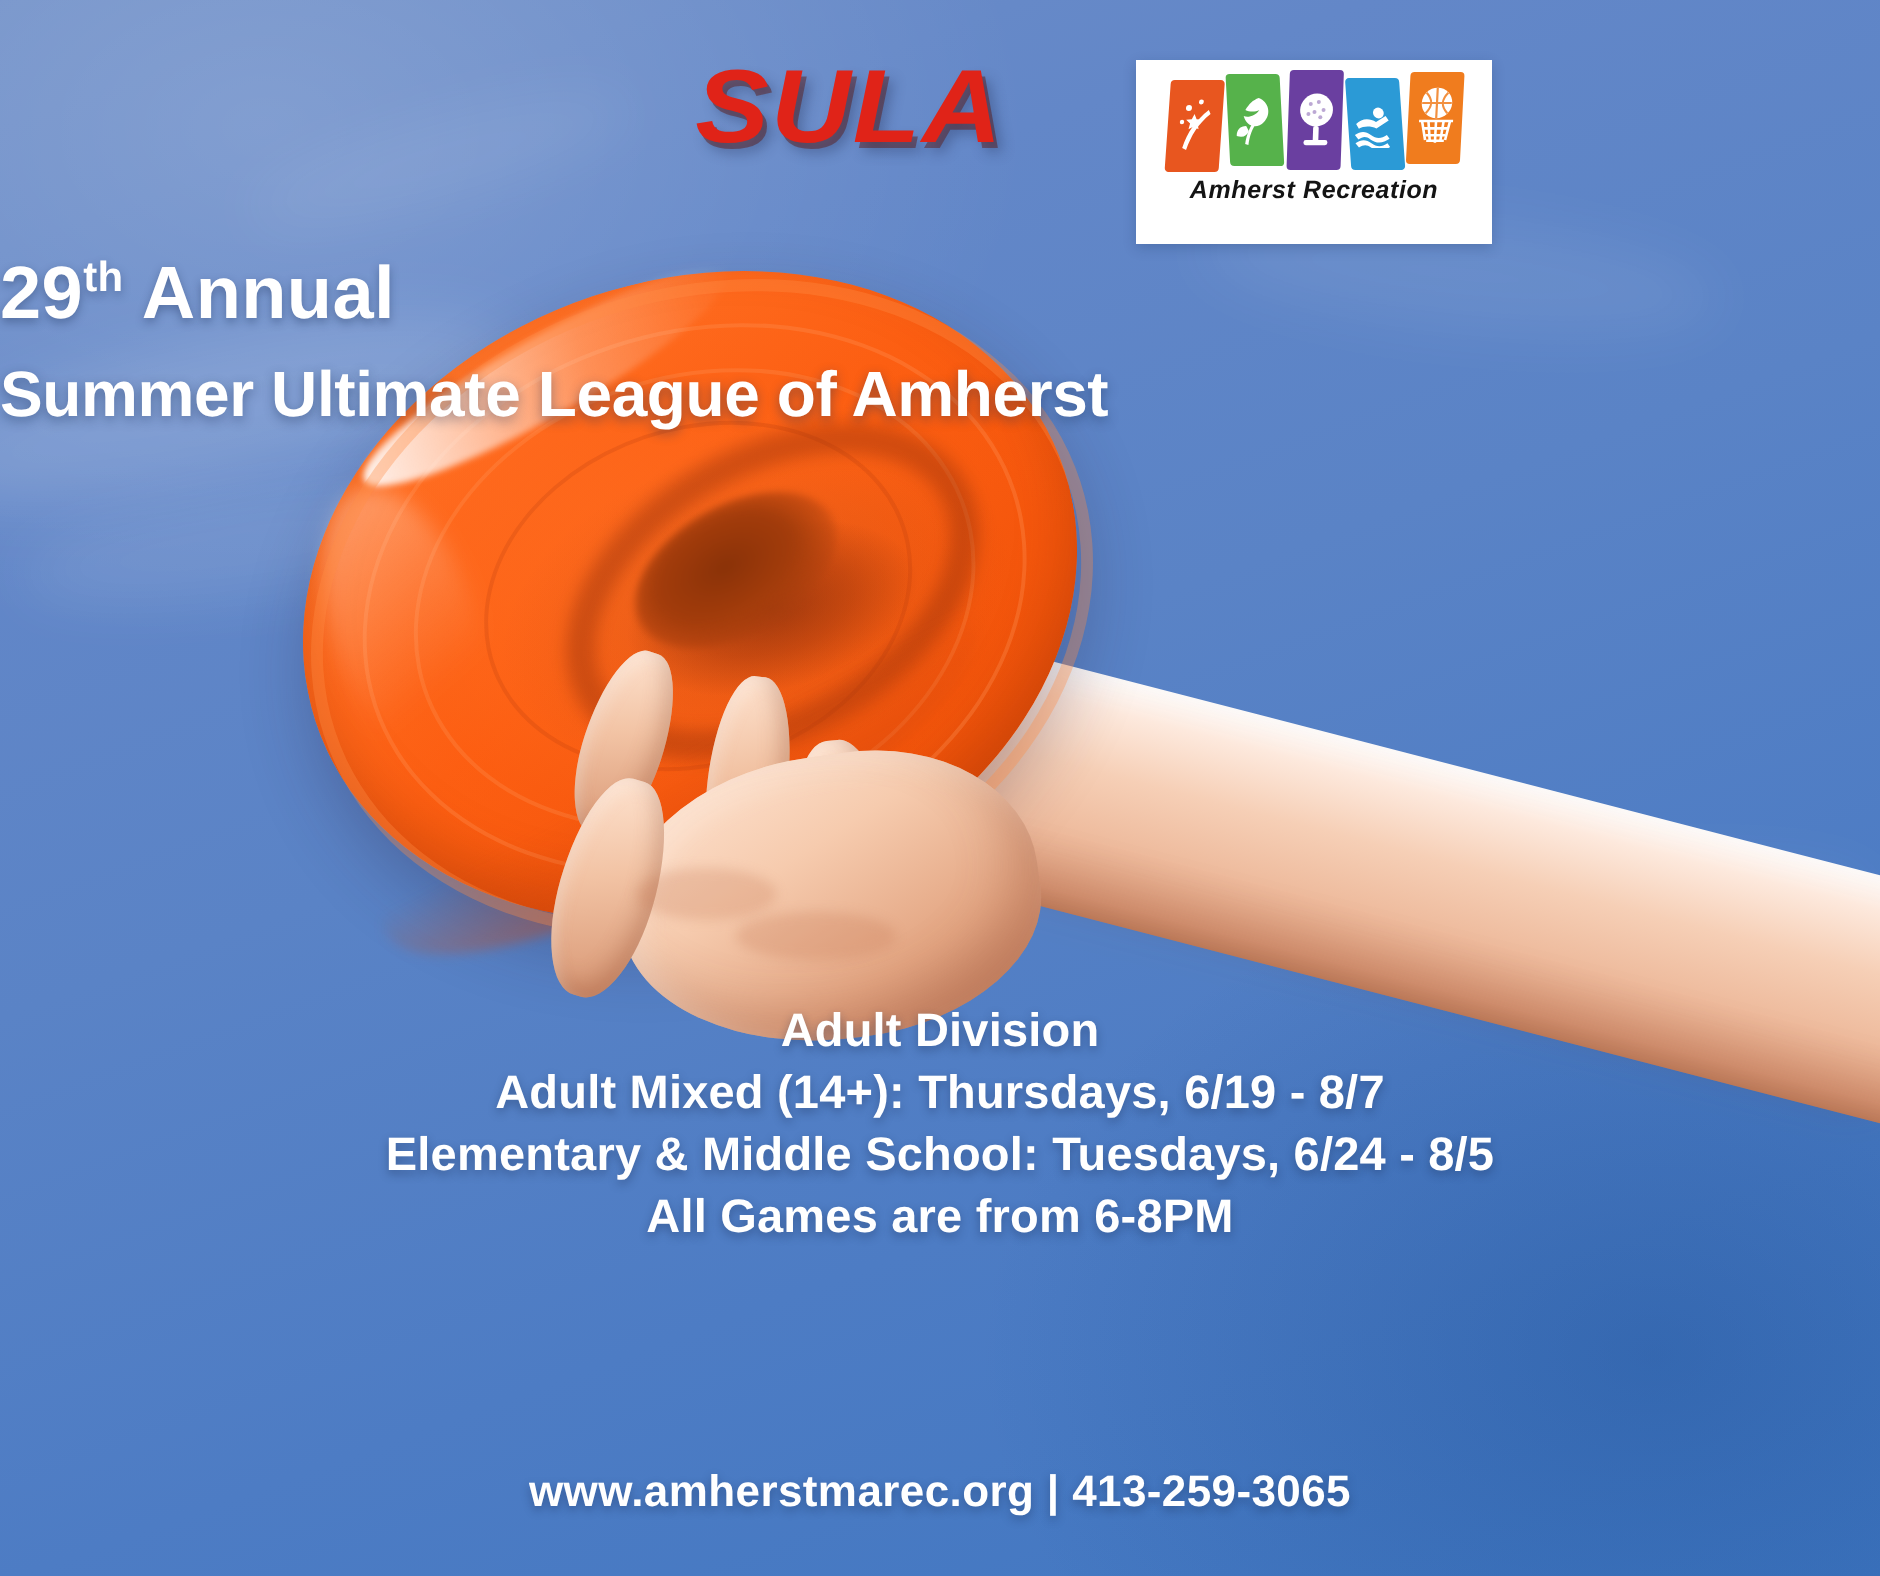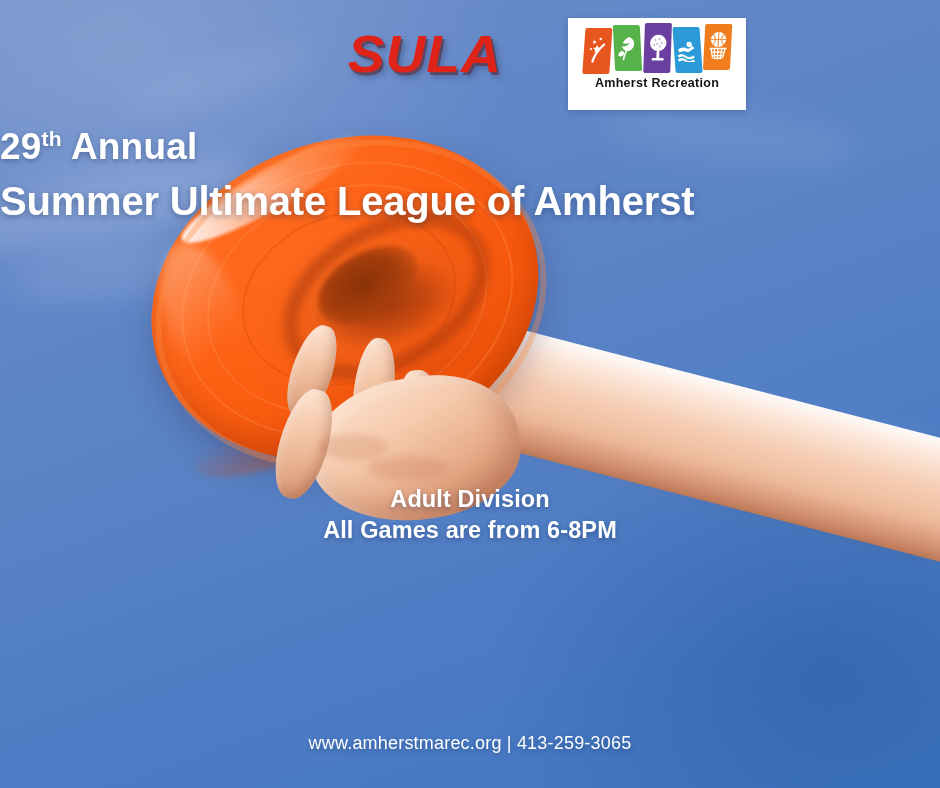--- a/index.html
+++ b/index.html
@@ -111,22 +111,22 @@
   .header{position:absolute;left:0;top:0;width:940px;height:120px;}
   .sula{
     position:absolute;left:352px;top:24px;
     font-family:"Liberation Sans", sans-serif;
     font-size:52px;font-weight:bold;font-style:italic;letter-spacing:1px;
     color:#e02318;
     transform:scaleX(1.06);
     text-shadow:2px 3px 0 rgba(90,20,10,.45), 4px 5px 6px rgba(30,40,80,.35);
   }
   .logo-card{
-    position:absolute;left:568px;top:18px;width:178px;height:92px;
-    background:#ffffff;box-shadow:0 2px 6px rgba(20,40,80,.22);
+    position:absolute;left:568px;top:30px;width:178px;height:92px;
+    background:#ffffff;box-shadow:0 2px 6px rgba(20,40,80,.22);font-style:italic;
   }
   .panels{position:absolute;left:16px;top:8px;width:148px;height:48px;display:flex;gap:3px;}
   .panel{
     position:relative;width:27px;height:46px;border-radius:2px;overflow:hidden;
     display:flex;align-items:center;justify-content:center;
   }
   .p1{background:#e8561f;transform:skewX(-4deg) translateY(2px);}
   .p2{background:#56b24b;transform:skewX(3deg) translateY(-1px);}
   .p3{background:#6a3fa0;transform:skewX(-2deg) translateY(-3px);height:50px;}
   .p4{background:#2b9ad6;transform:skewX(4deg) translateY(1px);}
@@ -138,36 +138,36 @@
   }
 
   
   .titles{position:absolute;left:0;top:126px;width:940px;text-align:left;color:#fff;}
   .t1{
     font-size:37px;font-weight:bold;line-height:1.12;letter-spacing:.2px;
     text-shadow:0 2px 5px rgba(25,45,85,.38);
   }
   .t1 sup{font-size:21px;vertical-align:super;line-height:0;}
   .t2{
-    margin-top:12px;font-size:40px;font-weight:bold;letter-spacing:-.2px;
+    margin-top:12px;font-size:32px;font-weight:bold;letter-spacing:-.2px;
     text-shadow:0 2px 6px rgba(25,45,85,.42);
   }
 
   
   .details{
-    position:absolute;left:0;top:484px;width:940px;text-align:center;color:#fff;
+    position:absolute;left:0;top:500px;width:940px;text-align:center;color:#fff;
   }
   .details .line{
     font-size:23.5px;font-weight:bold;line-height:31px;letter-spacing:.1px;
     text-shadow:0 2px 5px rgba(25,45,85,.40);
     white-space:nowrap;
   }
   .footer{
     position:absolute;left:0;top:733px;width:940px;text-align:center;color:#fff;
-    font-size:18px;font-weight:normal;letter-spacing:.2px;
+    font-size:22px;font-weight:bold;letter-spacing:.2px;
     text-shadow:0 2px 5px rgba(25,45,85,.40);
   }
 </style>
 </head>
 <body>
 
 <div class="poster">
 
   <div class="cloud c1"></div>
   <div class="cloud c2"></div>
@@ -280,18 +280,20 @@
     </div>
   </div>
 
   <div class="titles">
     <div class="t1"><span>29</span><sup>th</sup><span> Annual</span></div>
     <div class="t2">Summer Ultimate League of Amherst</div>
   </div>
 
   <div class="details">
     <div class="line">Adult Division</div>
+    <div class="line">Adult Mixed (14+): Thursdays, 6/19 - 8/7</div>
+    <div class="line">Elementary &amp; Middle School: Tuesdays, 6/24 - 8/5</div>
     <div class="line">All Games are from 6-8PM</div>
   </div>
 
   <div class="footer">www.amherstmarec.org | 413-259-3065</div>
 
 </div>
 
 </body></html>

